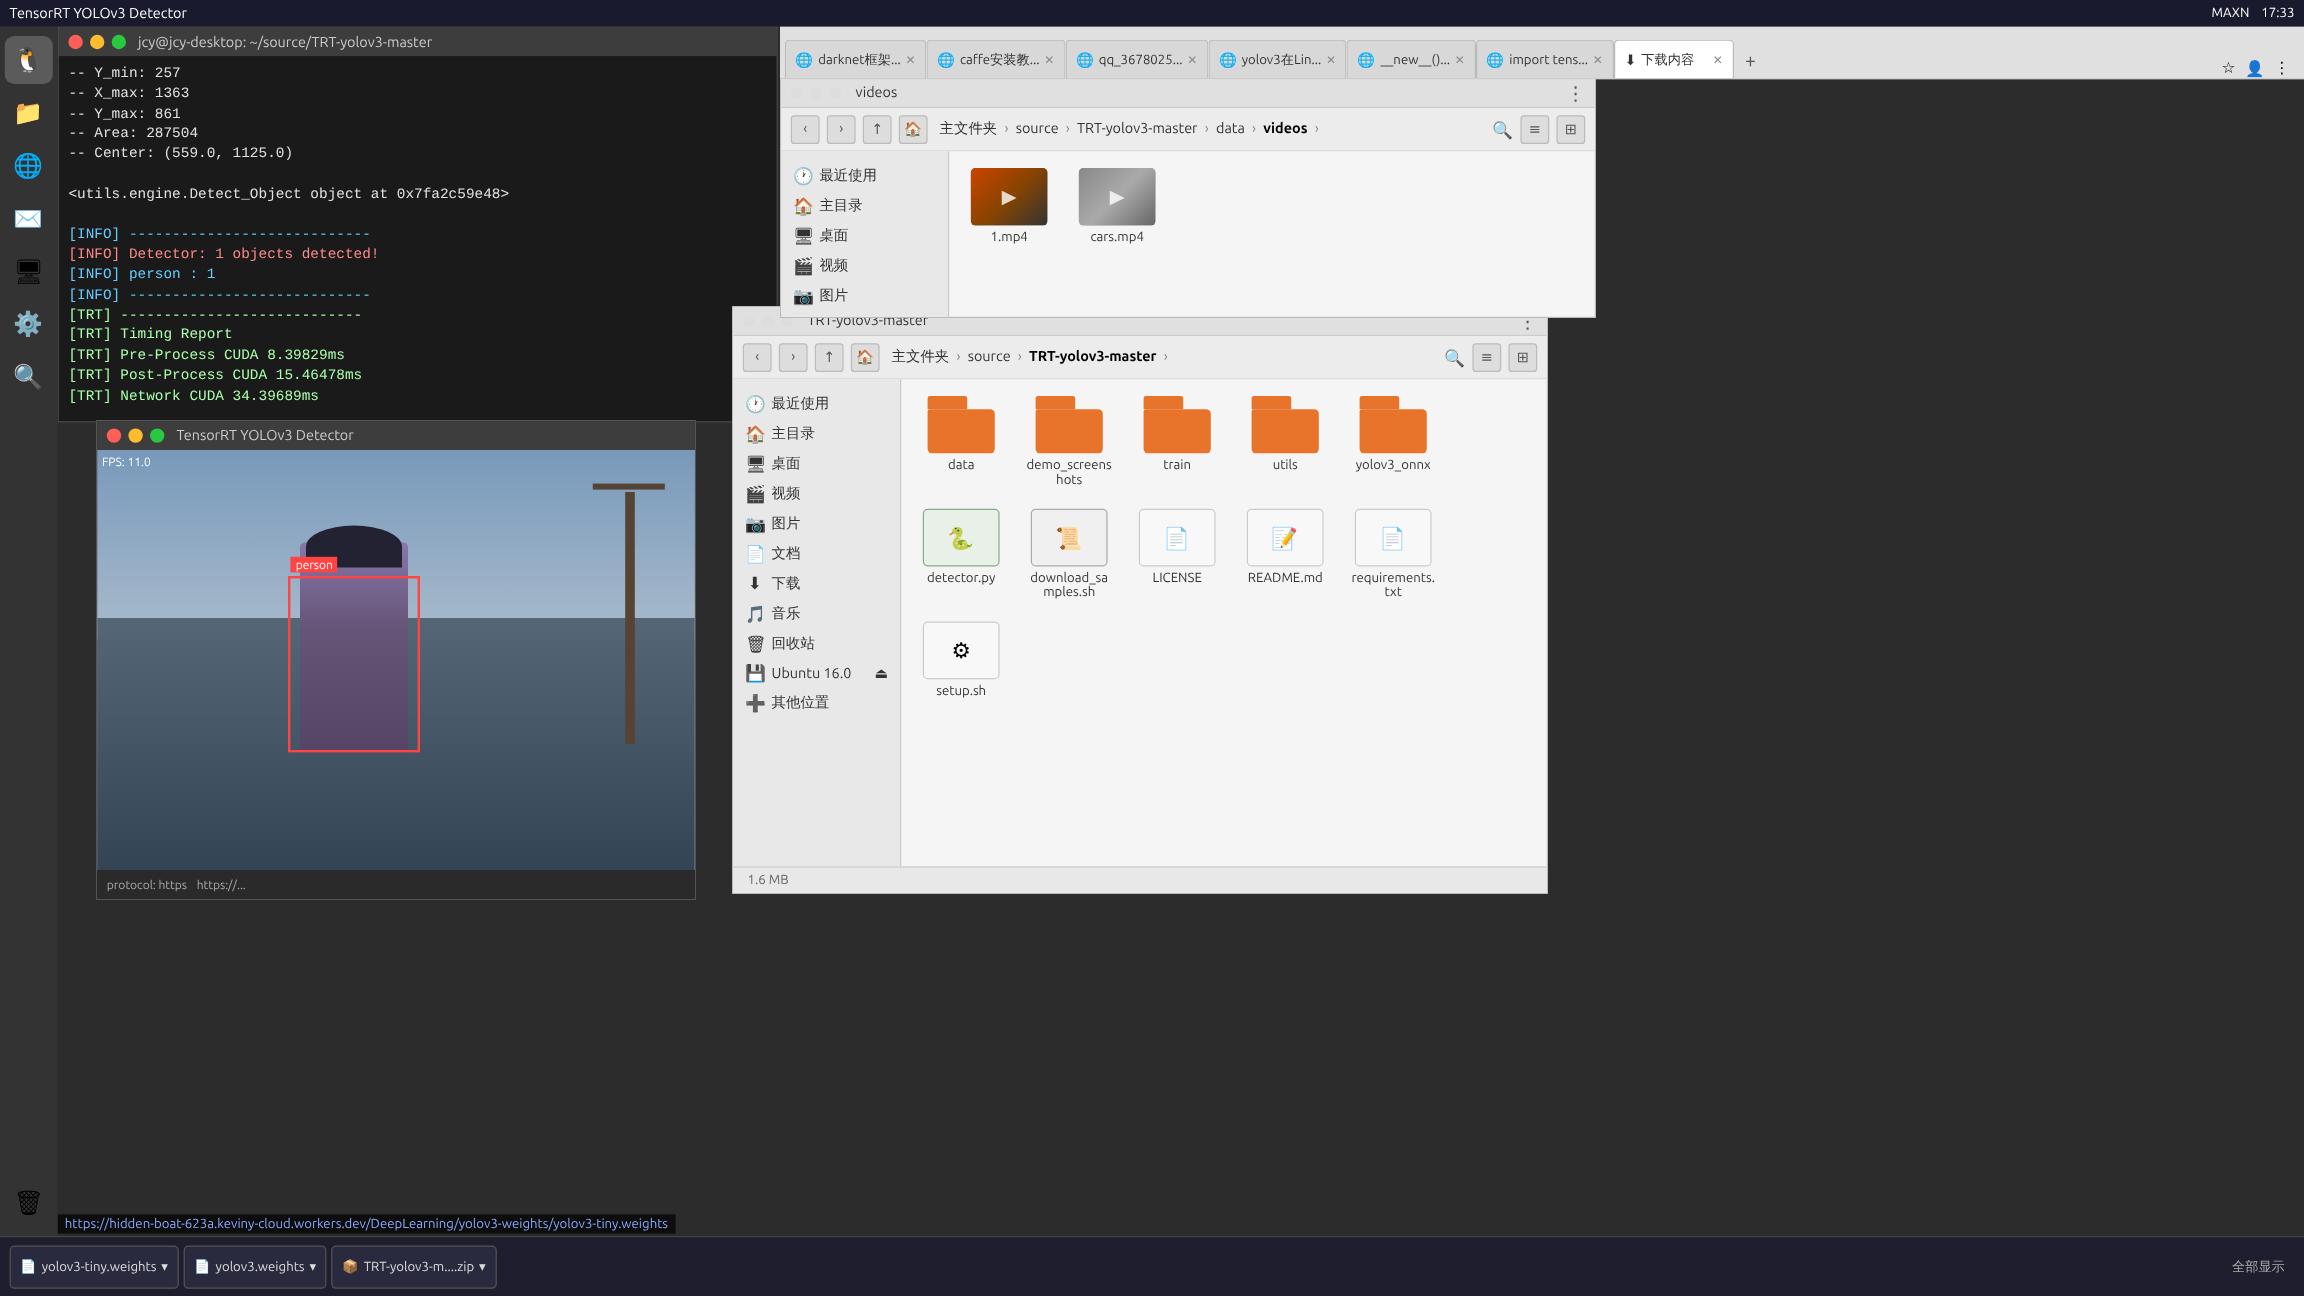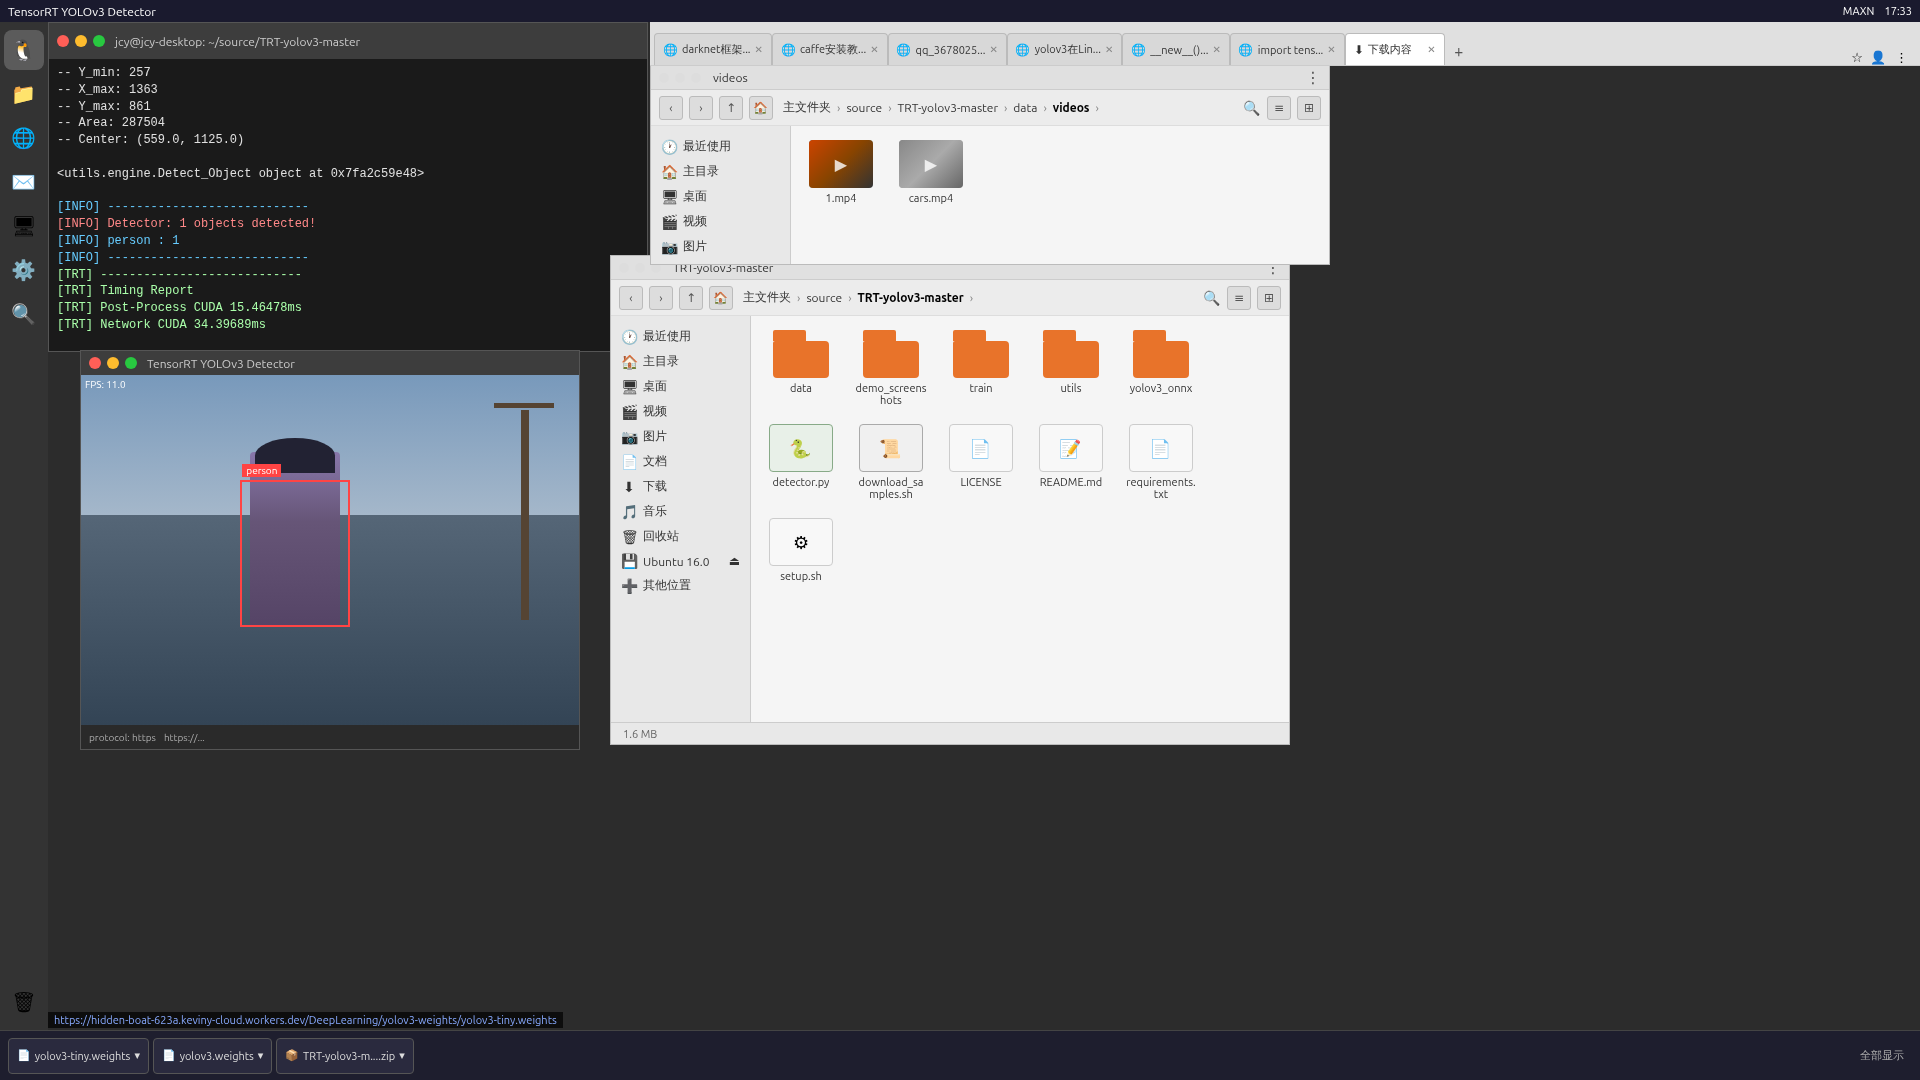--- a/index.html
+++ b/index.html
@@ -104,21 +104,21 @@
       left: 48px;
       width: 600px;
       height: 330px;
       background: #1a1a1a;
       border: 1px solid #555;
       display: flex;
       flex-direction: column;
       z-index: 10;
     }
     .window-titlebar {
-      height: 36px;
+      height: 24px;
       background: #3d3d3d;
       display: flex;
       align-items: center;
       padding: 0 8px;
       gap: 6px;
       flex-shrink: 0;
     }
     .win-btn {
       width: 12px;
       height: 12px;
@@ -474,20 +474,21 @@
     <div>  -- Center:   (559.0, 1125.0)</div>
     <div>&nbsp;</div>
     <div>&lt;utils.engine.Detect_Object object at 0x7fa2c59e48&gt;</div>
     <div>&nbsp;</div>
     <div class="info">[INFO]  ----------------------------</div>
     <div class="highlight">[INFO]  Detector: 1 objects detected!</div>
     <div class="info">[INFO]  person : 1</div>
     <div class="info">[INFO]  ----------------------------</div>
     <div class="trt">[TRT]   ----------------------------</div>
     <div class="trt">[TRT]   Timing Report</div>
+    <div class="trt">[TRT]   Pre-Process   CUDA  8.39829ms</div>
     <div class="trt">[TRT]   Post-Process  CUDA  15.46478ms</div>
     <div class="trt">[TRT]   Network       CUDA  34.39689ms</div>
 
   </div>
 </div>
 
 <div class="detector-window">
   <div class="detector-titlebar window-titlebar">
     <div class="win-btn close"></div>
     <div class="win-btn min"></div>

